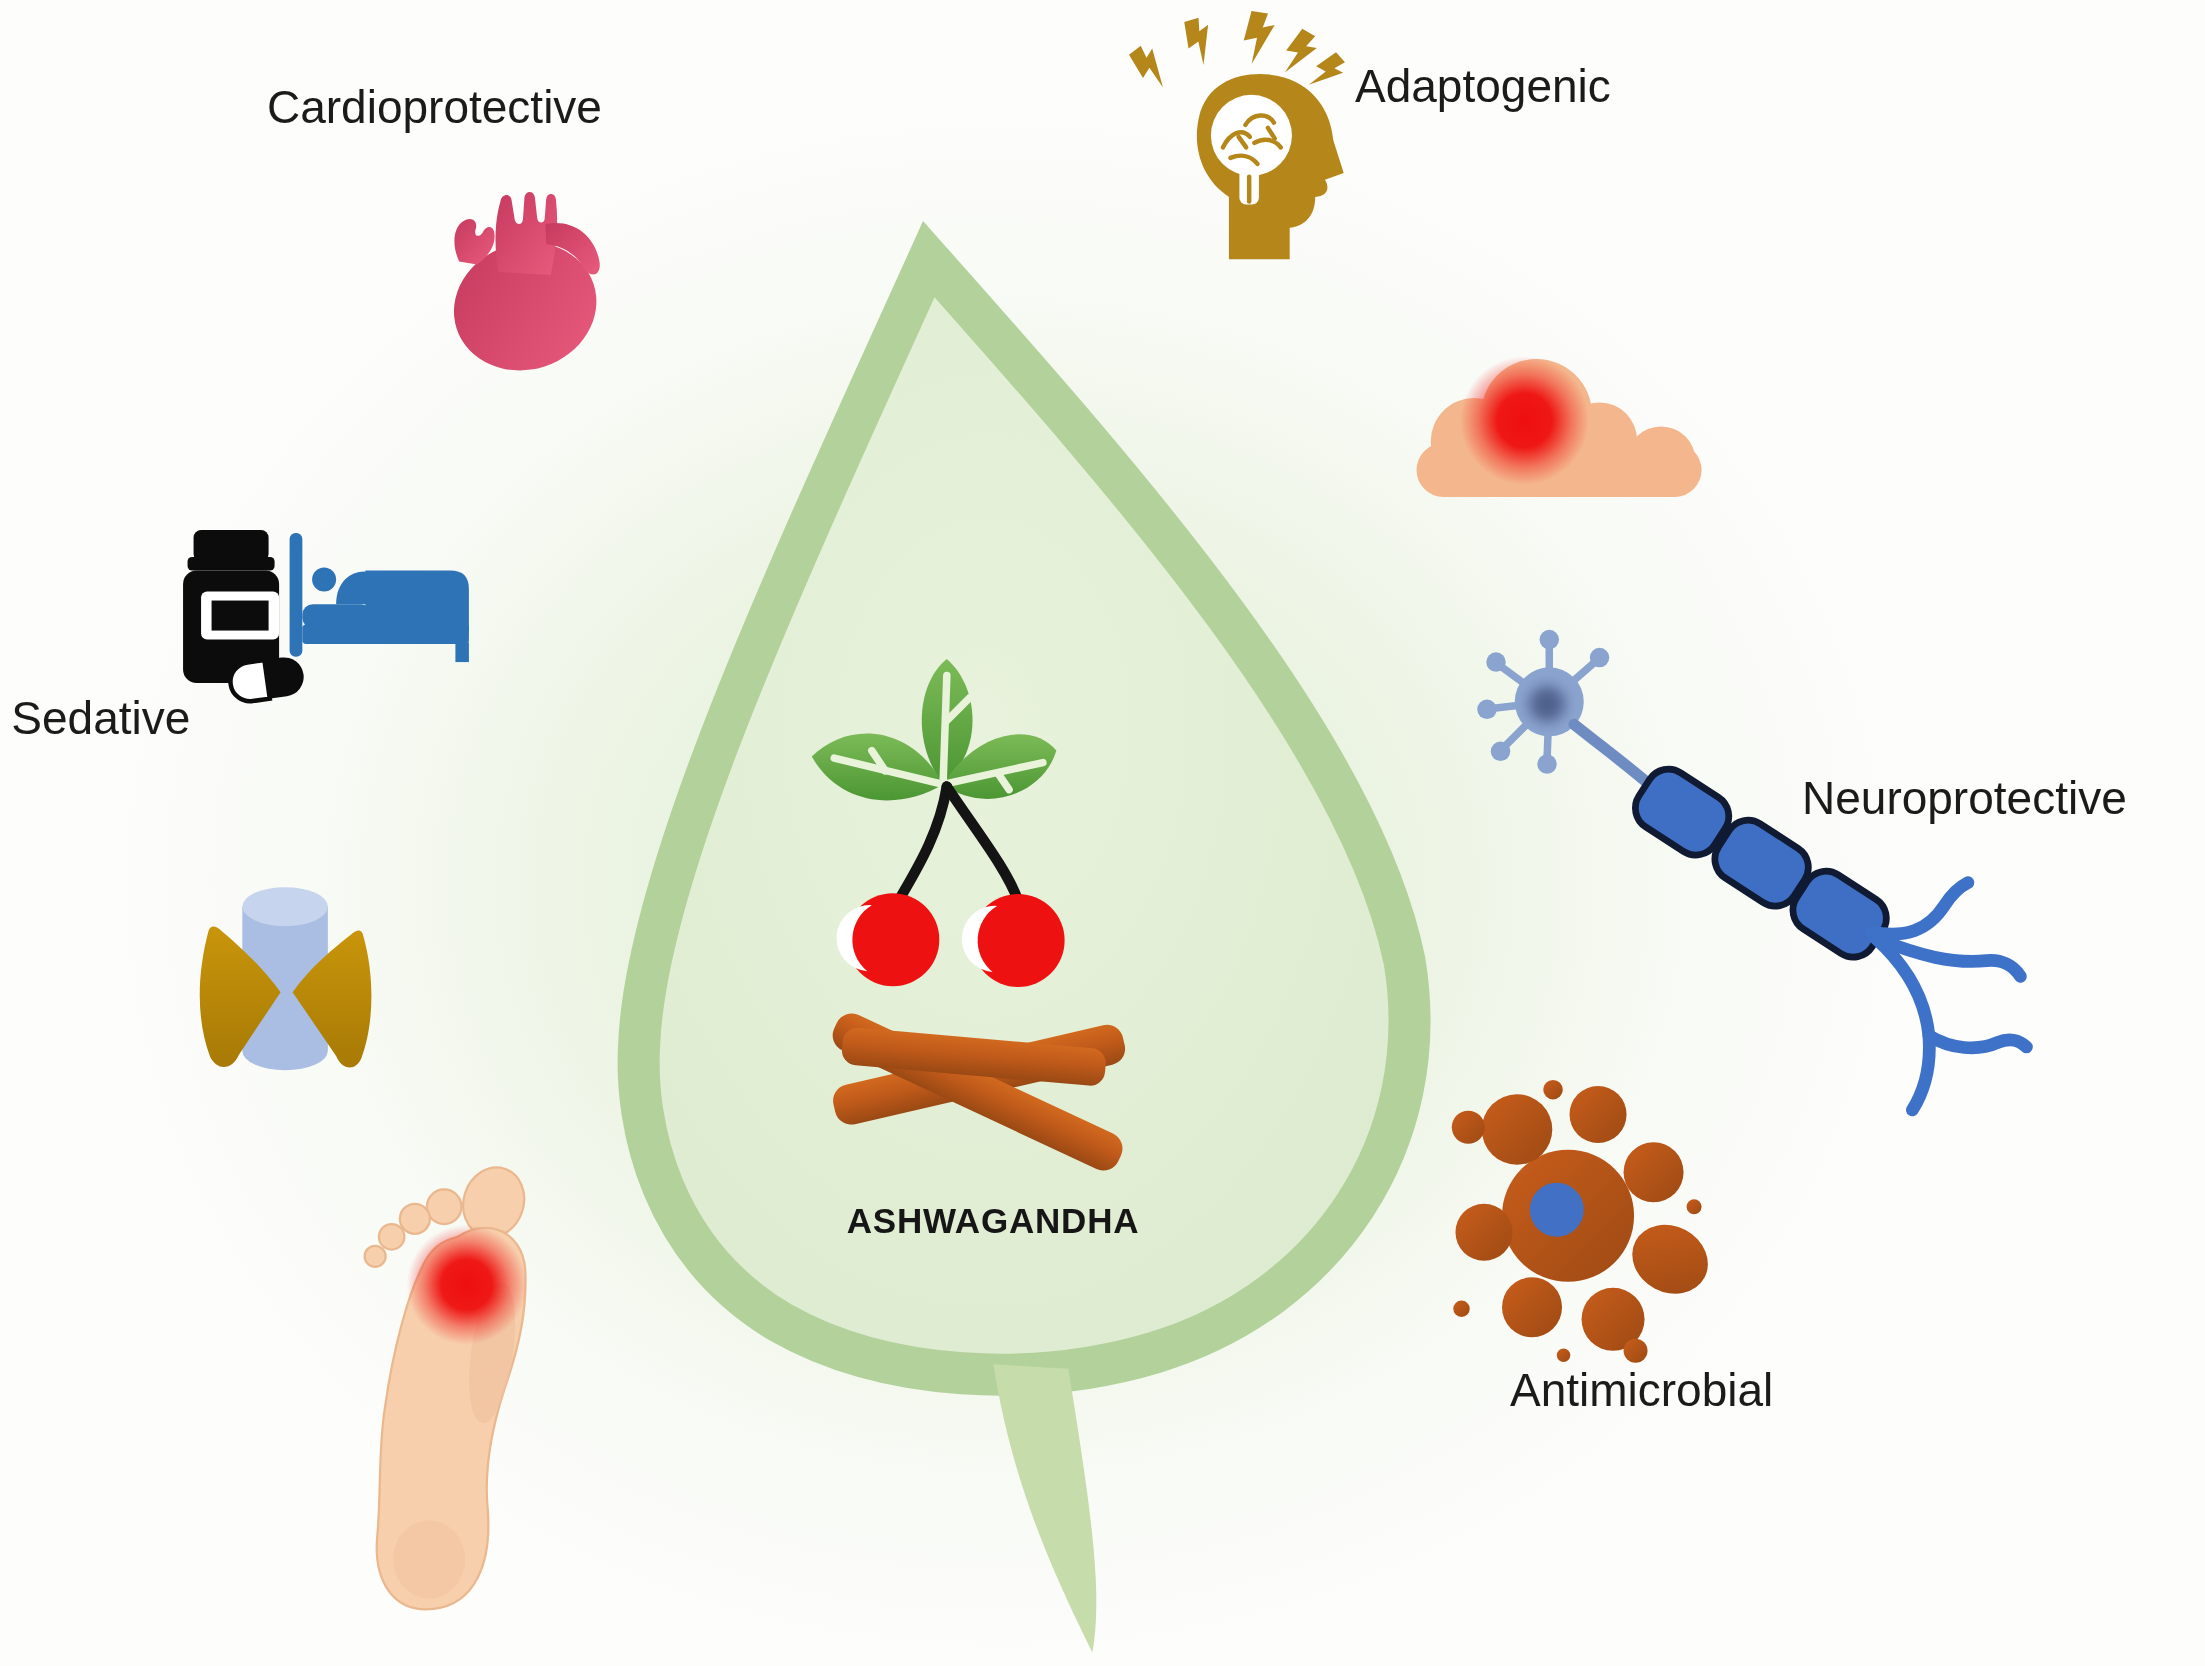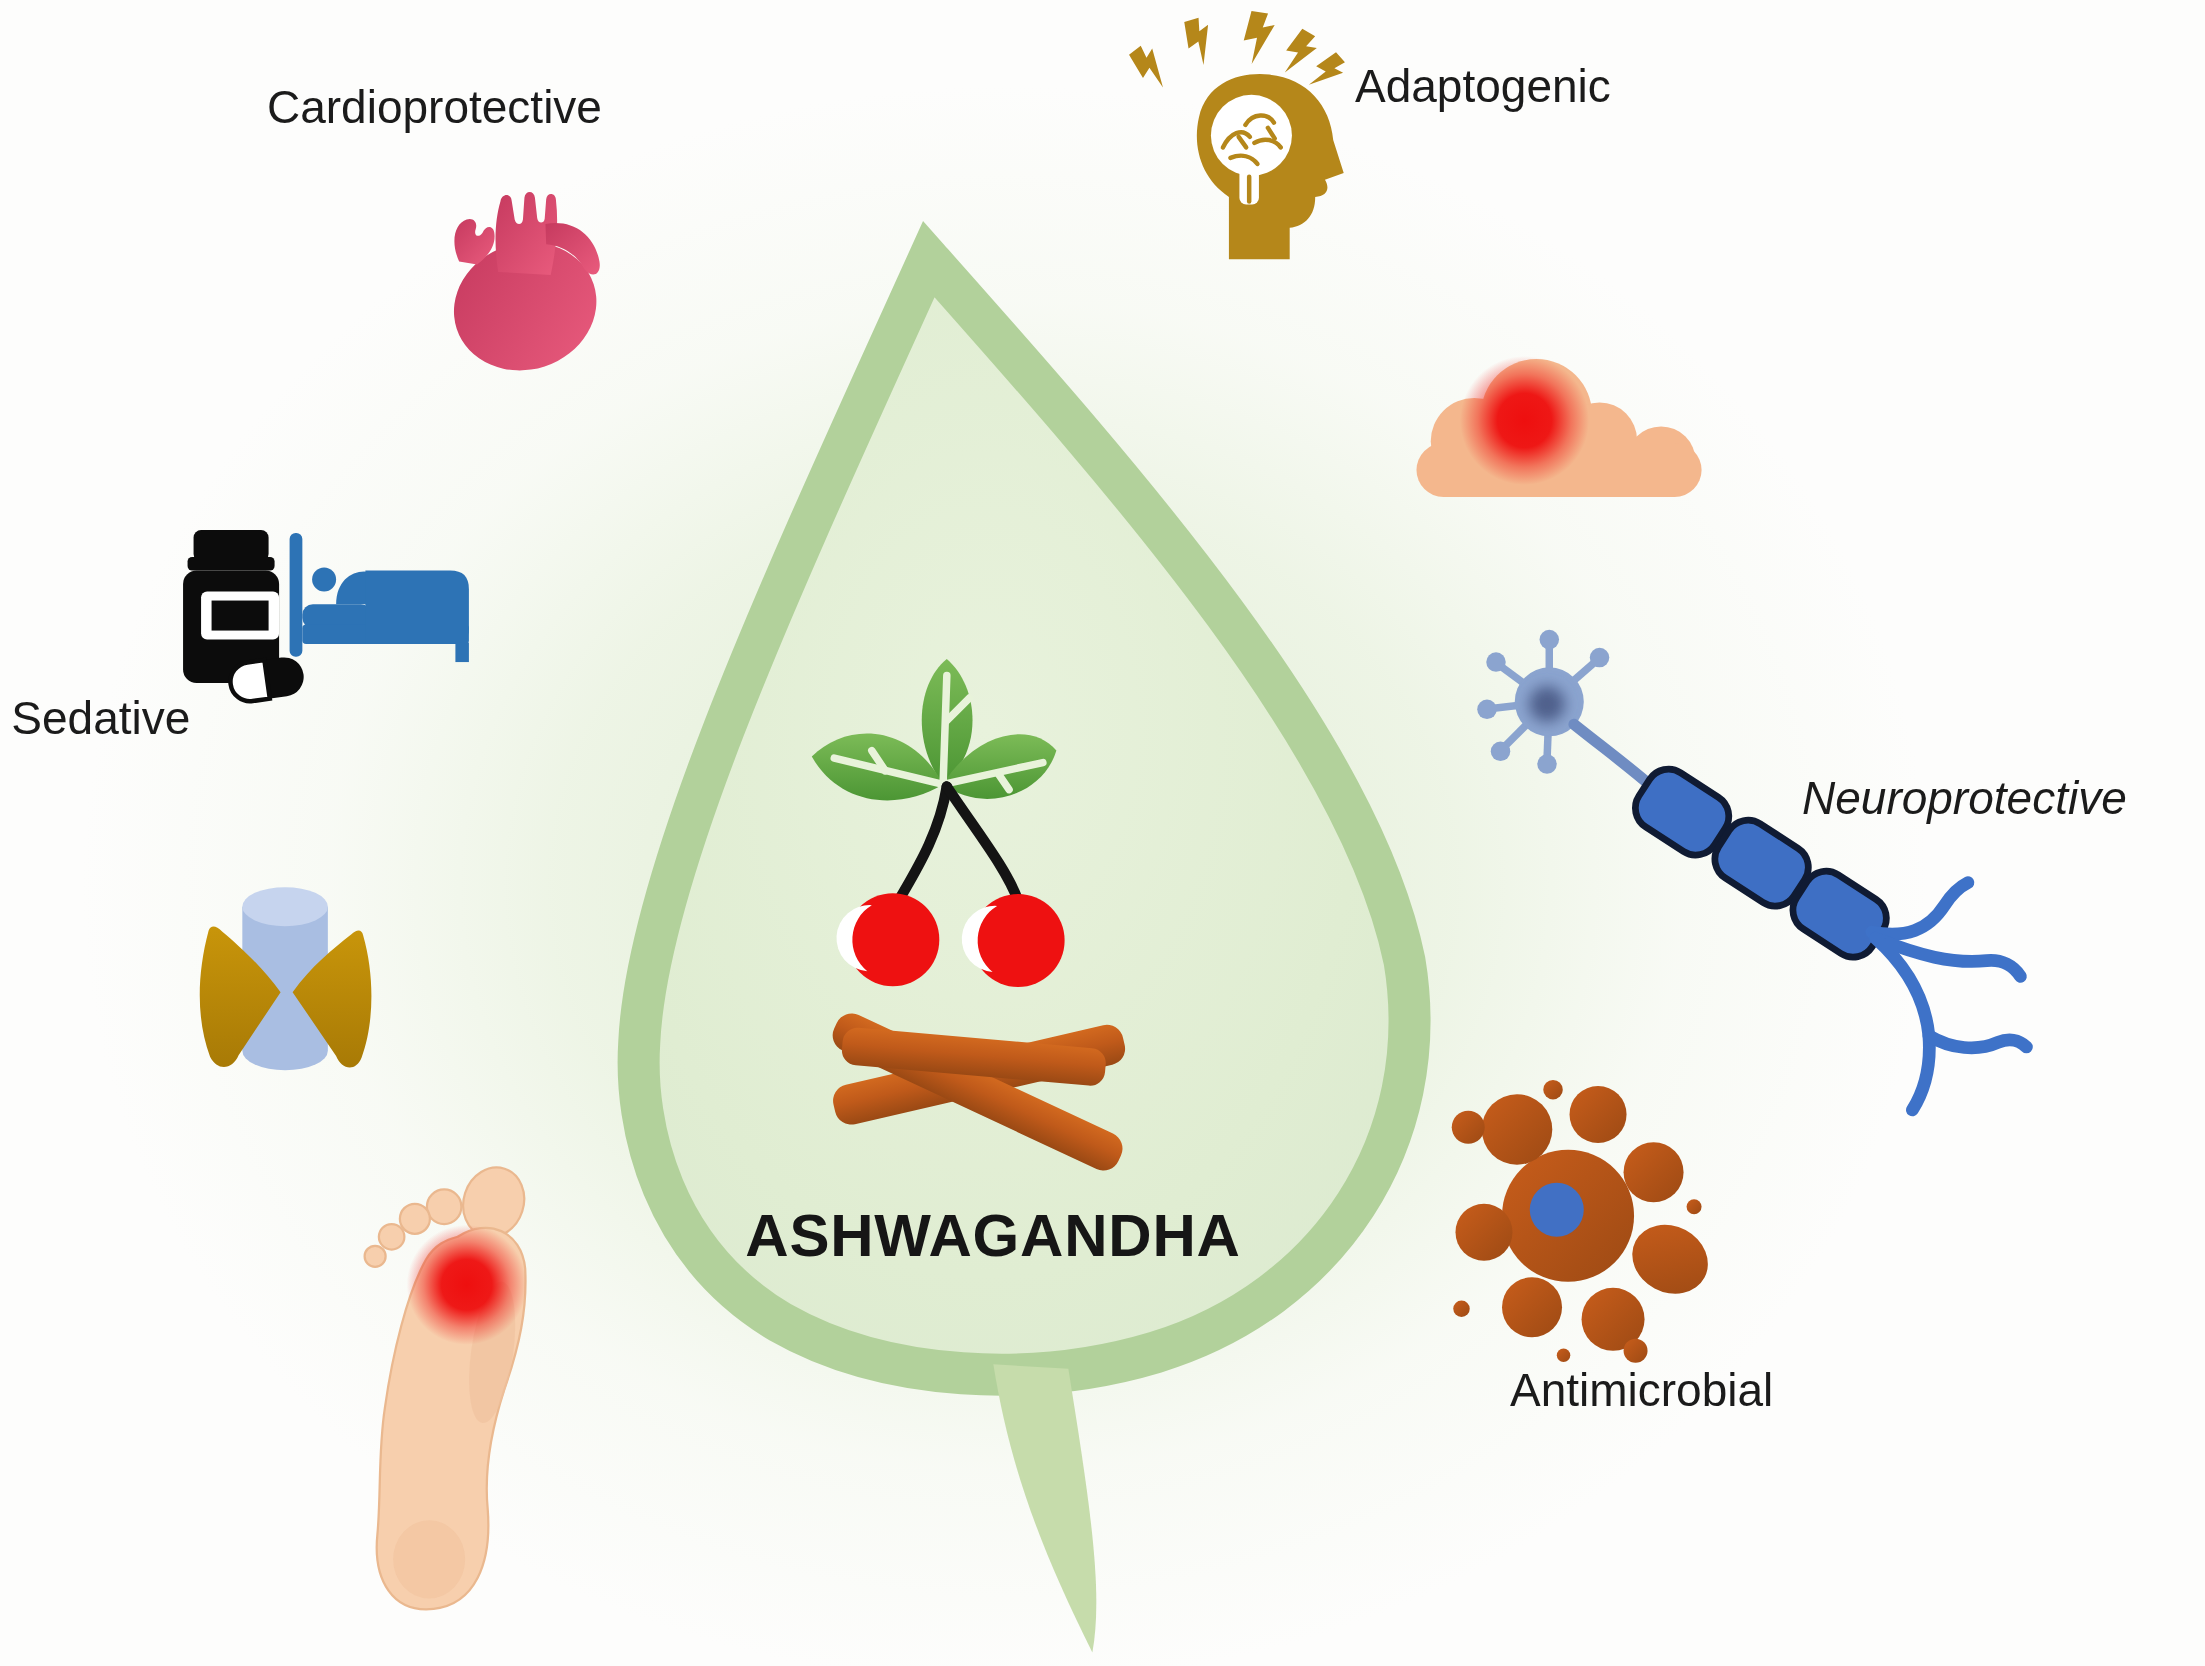--- a/index.html
+++ b/index.html
@@ -15,21 +15,21 @@
       #fdfdfc;
   }
   .diagram{position:absolute;inset:0;}
   svg.art{position:absolute;left:0;top:0;}
   .lbl{
     position:absolute;color:#1b1b1b;font-size:46px;line-height:1.08;
     white-space:nowrap;letter-spacing:0px;
   }
   .lbl-center{text-align:center;}
   .title{
-    position:absolute;color:#161616;font-weight:bold;font-size:60px;
+    position:absolute;color:#161616;font-weight:bold;font-size:35px;
     letter-spacing:0.8px;transform:translateX(-50%);white-space:nowrap;
   }
 </style>
 </head>
 <body>
 
 <div class="diagram">
 
 <svg class="art" width="2205" height="1667" viewBox="0 0 2939 2221">
   <defs>
@@ -265,21 +265,21 @@
       <rect x="403" y="805" width="92" height="32" rx="14"></rect>
       <rect x="403" y="832" width="222" height="26" rx="5"></rect>
       <path d="M 487,760 L 600,760 C 617,760 625,768 625,785 L 625,838 C 625,852 617,858 602,858 L 487,858 Z"></path>
       <rect x="607" y="856" width="18" height="26"></rect>
     </g>
   </g>
 </svg>
 
   <div class="lbl" style="left:267px;top:83px;">Cardioprotective</div>
   <div class="lbl" style="left:1355px;top:62px;text-align:right;">Adaptogenic</div>
-  <div class="lbl" style="left:1802px;top:774px;font-style:italic;">Neuroprotective</div>
+  <div class="lbl" style="left:1802px;top:774px;">Neuroprotective</div>
   <div class="lbl" style="left:1510px;top:1366px;">Antimicrobial</div>
   <div class="lbl" style="left:11.3px;top:694px;">Sedative</div>
 
 
   <div class="title" style="left:993px;top:1201px;">ASHWAGANDHA</div>
 
 </div>
 
 
 </body></html>

